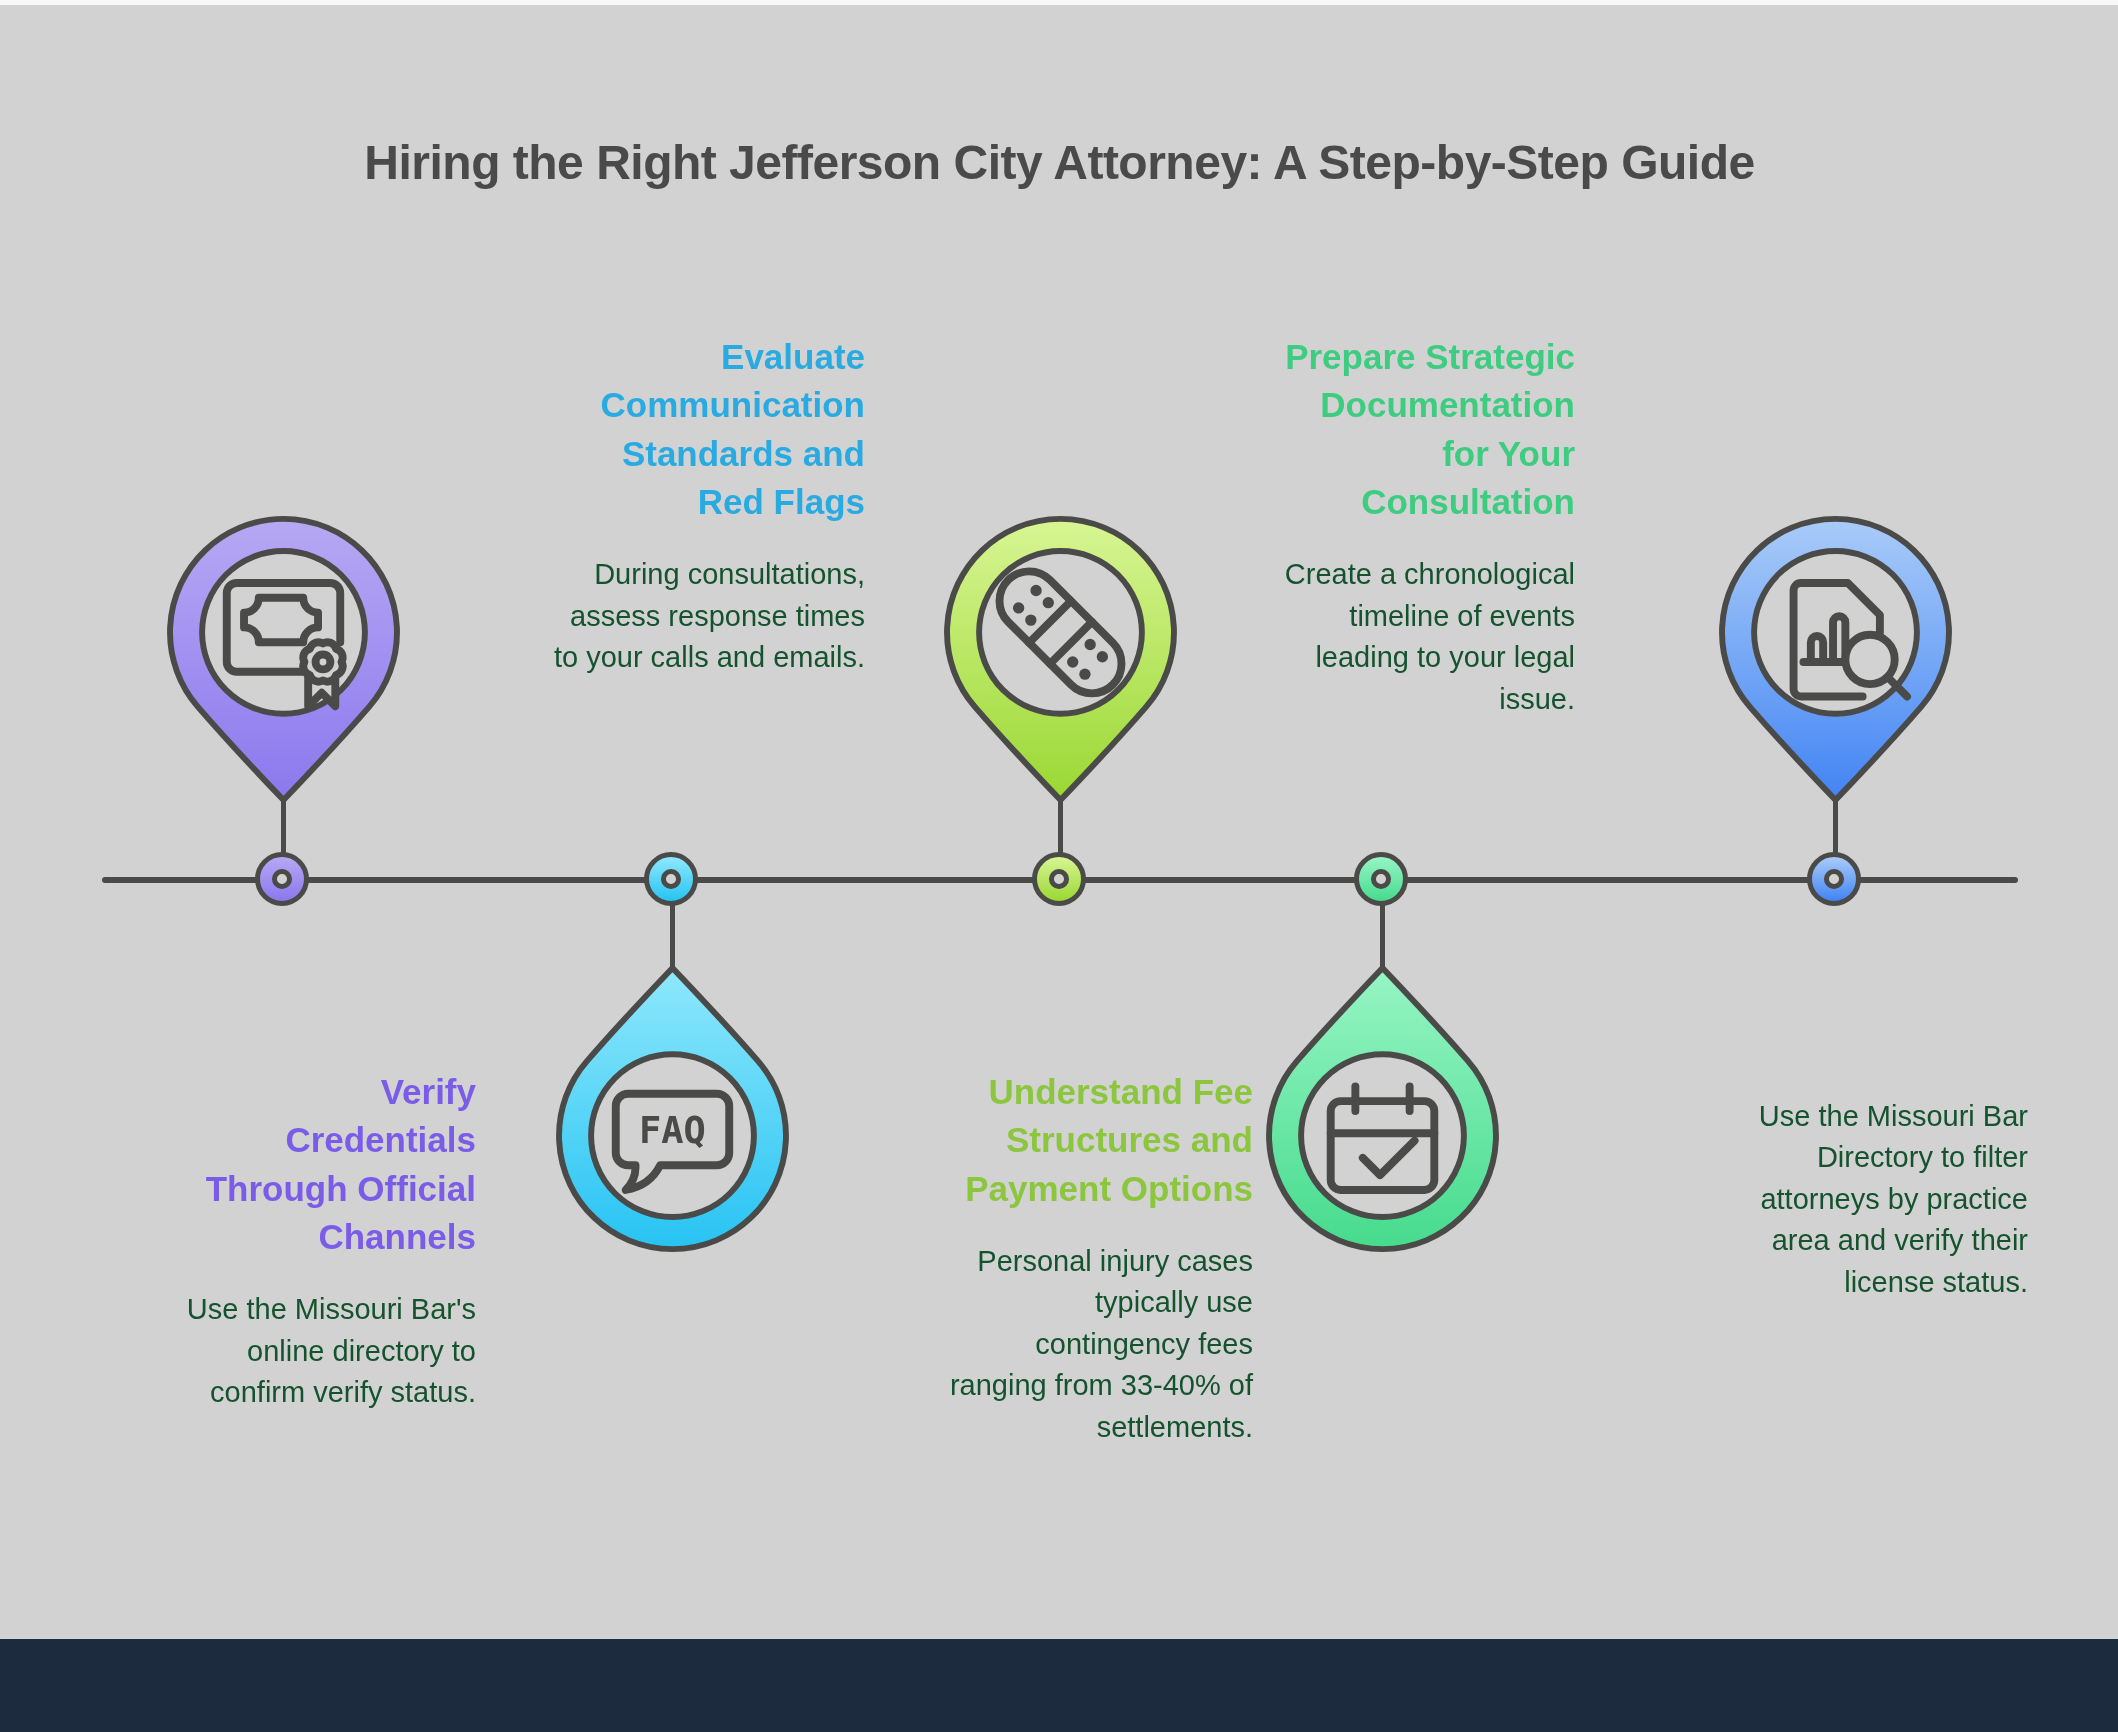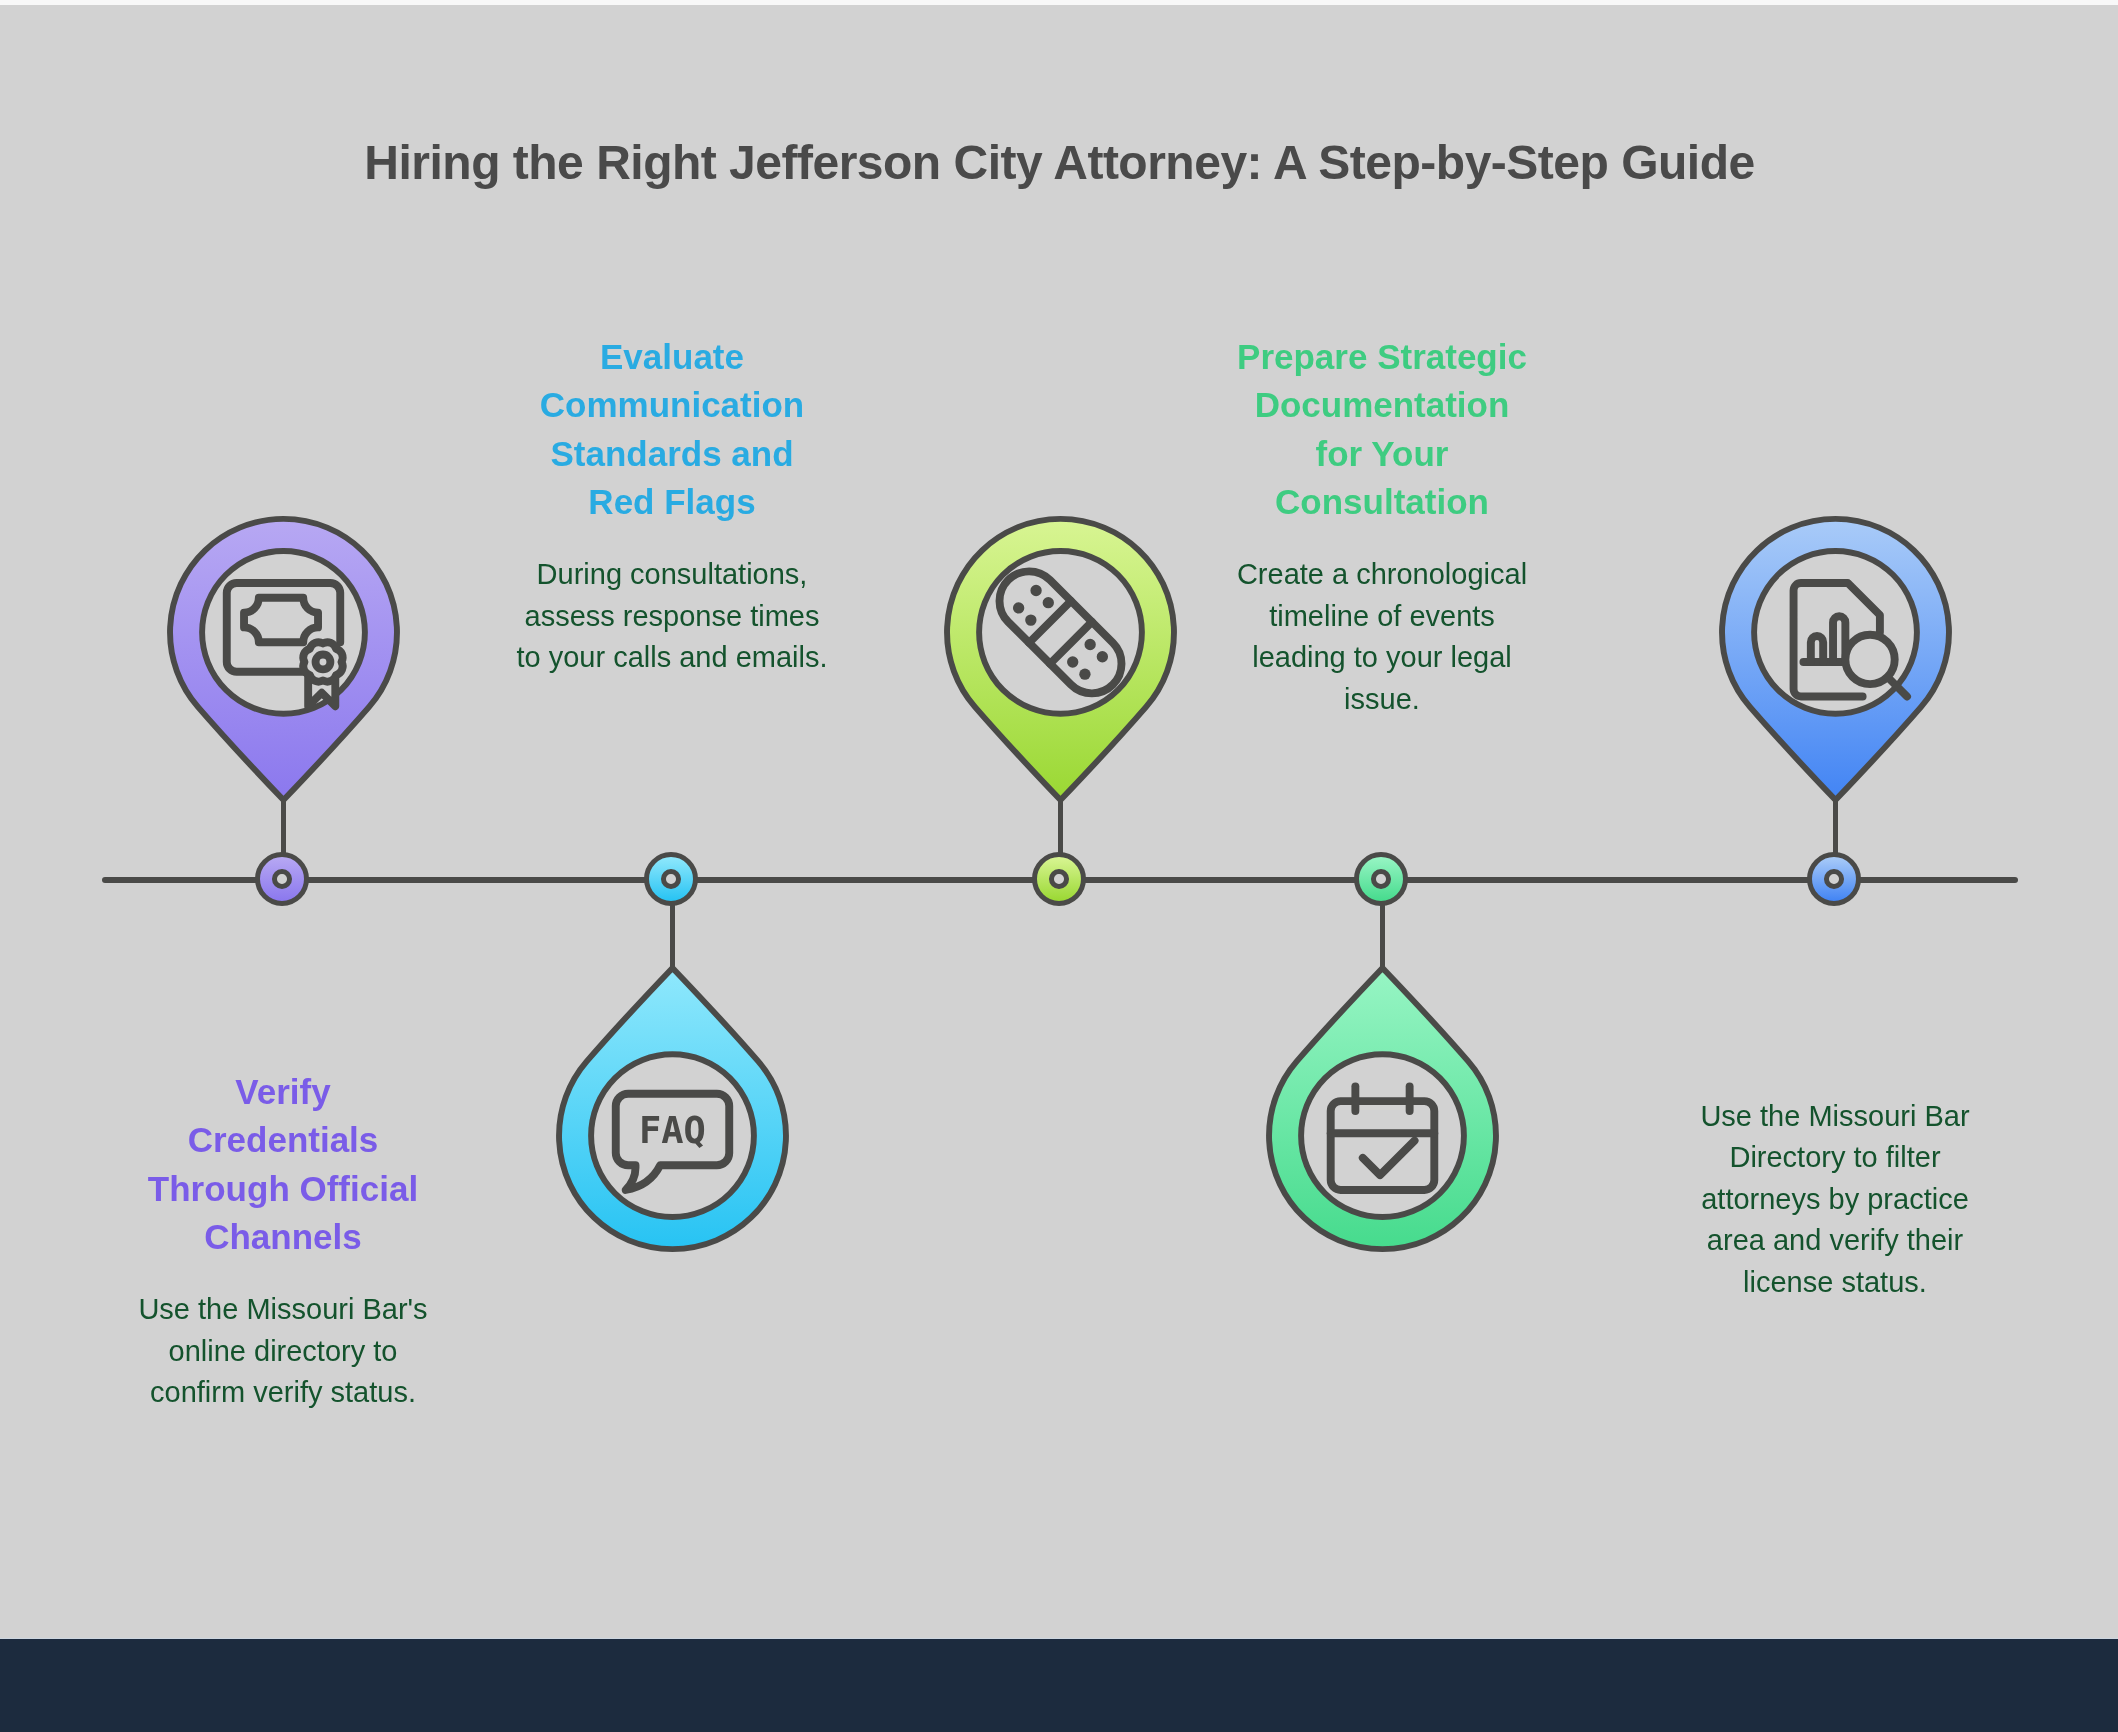--- a/index.html
+++ b/index.html
@@ -67,21 +67,21 @@
   .icon .fill-bg{fill:#d2d2d2;}
   .icon .dot{fill:#4a4a48;stroke:none;}
   .faq-text{
     font-family:"DejaVu Sans Mono","Liberation Mono",monospace;
     font-weight:bold;font-size:15px;fill:#4a4a48;stroke:none;
     text-anchor:middle;
   }
 
   .textblock{
     position:absolute;left:0;width:386px;
-    text-align:center;
+    text-align:right;
   }
   .textblock.top-text{top:333px;}
   .textblock.bottom-text{top:1068px;}
   .step-title{
     font-size:35px;font-weight:bold;line-height:1.38;
     color:var(--accent);
     white-space:pre-line;margin:0;
   }
   .step-desc{
     font-size:29px;line-height:1.43;color:#14532d;
@@ -185,20 +185,30 @@
           <circle class="dot" cx="62" cy="45" r="2.3"></circle>
           <circle class="dot" cx="69" cy="45" r="2.3"></circle>
           <circle class="dot" cx="62" cy="55" r="2.3"></circle>
           <circle class="dot" cx="69" cy="55" r="2.3"></circle>
         </g>
       </g>
     </svg>
     <div class="node">
         <div class="node-hole"></div>
       </div>
+    <div class="textblock bottom-text">
+      <h2 class="step-title">Understand Fee
+Structures and
+Payment Options</h2>
+      <p class="step-desc">Personal injury cases
+typically use
+contingency fees
+ranging from 33-40% of
+settlements.</p>
+    </div>
   </div>
 
   <div class="step step-3" style="--accent: #3ecc81; --g1: #97f5c4; --g2: #46db8d;">
     <div class="connector down"></div>
     <svg class="pin below" viewBox="0 0 100 120">
       <defs>
         <linearGradient id="grad3" x1="0" y1="0" x2="0" y2="1">
           <stop offset="0" stop-color="var(--g1,#97f5c4)"></stop>
           <stop offset="1" stop-color="var(--g2,#46db8d)"></stop>
         </linearGradient>

